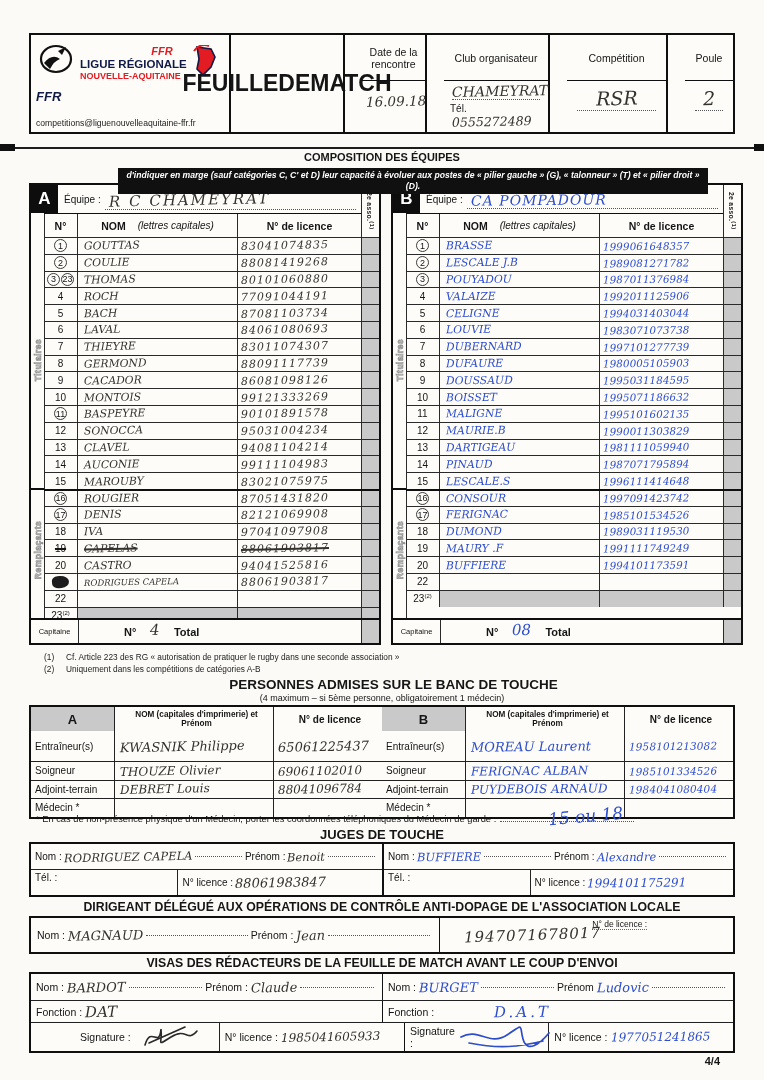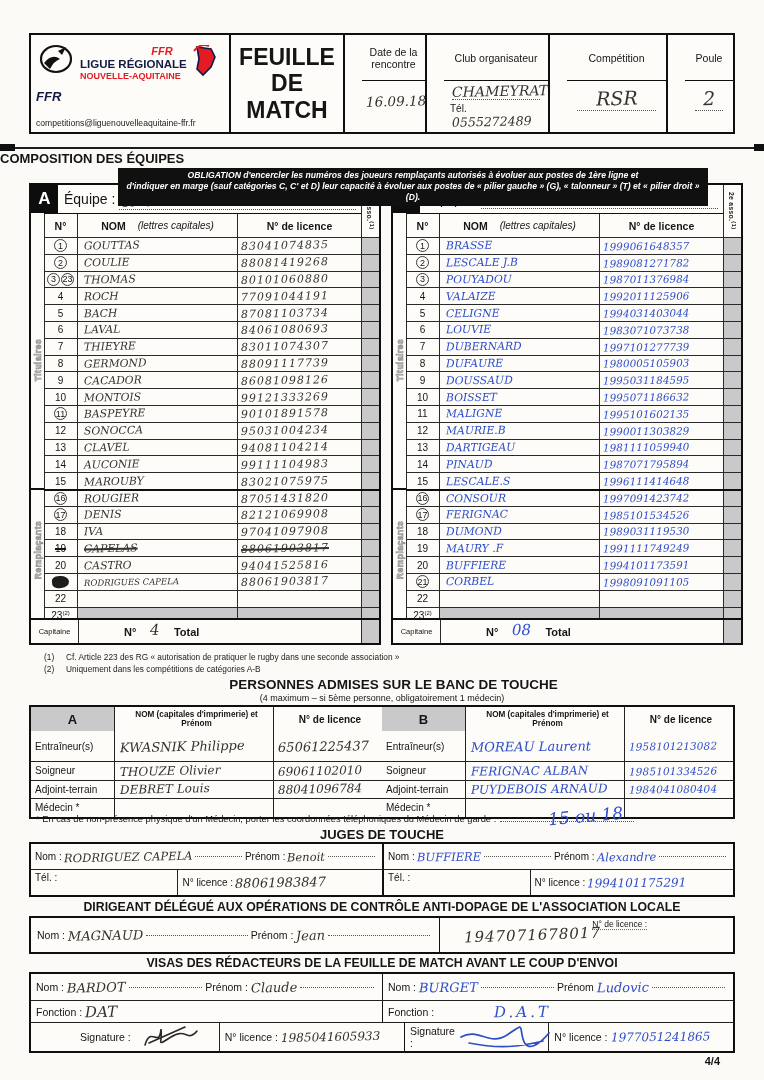--- a/index.html
+++ b/index.html
@@ -25,56 +25,56 @@
          border:2.5px solid #0f0f0f; display:flex; background:#fdfcf9; box-sizing:border-box; }
   .logo-cell { width:200px; border-right:2px solid #0f0f0f; position:relative; padding:4px 5px; box-sizing:border-box; }
   .logo-row { display:flex; align-items:flex-start; gap:4px; }
   .logo-bird { margin-top:4px; }
   .logo-ffr { font-size:13px; font-weight:bold; font-style:italic; color:#101a45; margin-top:2px; }
   .logo-texts { margin-top:6px; line-height:1.15; }
   .t-ffr { color:#e31b23; font-weight:bold; font-style:italic; font-size:11px; text-align:right; margin-right:14px;}
   .t-ligue { color:#101a45; font-weight:bold; font-size:11.5px; }
   .t-na { color:#e31b23; font-weight:bold; font-size:9px; }
   .logo-email { position:absolute; bottom:4px; left:5px; font-size:8.6px; color:#222; }
-  .title-cell { width:112px; border-right:2px solid #0f0f0f; display:flex; flex-direction:column;
+  .title-cell { width:112px; border-right:2px solid #0f0f0f; display:flex; flex-direction:row;
                 align-items:center; justify-content:center; font-weight:bold; font-size:23px; line-height:1.15; text-align:center; }
   .hcol { display:flex; flex-direction:column; border-right:2px solid #0f0f0f; box-sizing:border-box;padding-left:17px; }
   .hcol:last-child { border-right:none; }
   .hcol .lbl { height:46px; display:flex; align-items:center; justify-content:center;
                border-bottom:1.5px solid #0f0f0f; font-size:10.5px; text-align:center; padding:0 3px; box-sizing:border-box;}
   .hcol .val { flex:1; position:relative; }
   .c-date { width:82px; } .c-club { flex:1; } .c-comp { width:118px; } .c-poule { width:65px; }
   .date-hw { position:absolute; top:12px; left:4px; font-size:13.5px; }
   .club-hw { position:absolute; top:2px; left:8px; right:8px; font-size:14px; border-bottom:1.5px dotted #555; }
   .club-tel { position:absolute; bottom:3px; left:6px; font-size:10px; }
   .club-tel .hw { font-size:12.5px; margin-left:2px; }
   .center-hw { position:absolute; top:6px; left:10px; right:10px; text-align:center;
                border-bottom:1.5px dotted #555; font-size:19px; }
 
   
-  .comp-title { position:absolute; top:151px; left:0; right:0; text-align:left;
-                font-weight:bold; font-size:13px; }
+  .comp-title { position:absolute; top:151px; left:0; right:0; text-align:center;
+                font-weight:bold; font-size:11px; }
   .banner { position:absolute; top:168px; left:118px; right:56px; background:#101010; color:#fff;
             font-size:8.6px; font-style:italic; font-weight:bold; text-align:center;
             padding:2px 5px; line-height:1.3; z-index:5; }
 
   .ttable { position:absolute; top:183px; width:352px; border:2.5px solid #0f0f0f;
             background:#fdfcf9; box-sizing:border-box; height:462px; }
   .ttable.ta { left:29px; } .ttable.tb { left:391px; }
   .strip { position:absolute; left:0; top:0; bottom:23px; width:13px; border-right:1px solid #2a2a2a; }
   .strip .split { position:absolute; left:0; right:0; top:303px; border-bottom:2px solid #0f0f0f; }
   .vlab { position:absolute; text-align:center; transform:rotate(-90deg); font-size:8.5px; font-weight:bold;
           color:#d8d8d8; -webkit-text-stroke:0.7px #8f8f8f; letter-spacing:0.5px; }
   .vlab.titu { width:70px; left:-28px; top:170px; }
   .vlab.remp { width:84px; left:-35px; top:360px; }
   .tcontent { margin-left:13px; position:relative; }
   .hrow { height:28px; display:flex; align-items:center; position:relative; padding-right:17px; box-sizing:border-box;}
   .abox { position:absolute; left:-13px; top:0; width:27px; height:28px; background:#0d0d0d; color:#fff;
           font-weight:bold; font-size:17px; display:flex; align-items:center; justify-content:center; z-index:2;}
-  .eq-label { margin-left:20px; font-size:14px; }
+  .eq-label { margin-left:20px; font-size:10px; }
   .eq-name { flex:1; margin:4px 6px 2px 4px; border-bottom:1.5px dotted #555; font-size:15px; padding-left:4px;
              overflow:hidden; }
   .assohead { position:absolute; right:0; top:0; width:17px; height:52px; border-left:1px solid #2a2a2a;
               display:flex; align-items:center; justify-content:center; z-index:3; background:#fdfcf9;}
   .assohead .vtext { writing-mode:vertical-rl; font-size:6.8px; font-weight:bold; letter-spacing:0.3px;}
   .chrow { height:24px; display:flex; border-top:1.5px solid #0f0f0f; padding-right:17px; box-sizing:border-box;
            font-weight:bold; align-items:stretch; }
   .chrow .ncell, .chrow .namecell, .chrow .liccell { justify-content:center; padding-left:0; font-size:10.5px; }
   .nom-note { font-weight:normal; font-style:italic; font-size:10px; margin-left:12px; }
   .prow { display:flex; align-items:stretch; height:16.8px; border-top:1px solid #2a2a2a; box-sizing:border-box;}
@@ -243,21 +243,20 @@
     <div class="hcol c-poule">
       <div class="lbl">Poule</div>
       <div class="val">
         <span class="center-hw"><span class="hw" style="font-size:19px">2</span></span>
       </div>
     </div>
   </div>
 
   <div class="comp-title">COMPOSITION DES ÉQUIPES</div>
   <div class="banner">
-    <div>OBLIGATION d'encercler les numéros des joueurs remplaçants autorisés à évoluer aux postes de 1ère ligne et</div>
     <div>d'indiquer en marge (sauf catégories C, C' et D) leur capacité à évoluer aux postes de « pilier gauche » (G), « talonneur » (T) et « pilier droit » (D).</div>
   </div>
 
   <div class="ttable ta">
     <div class="strip">
       <div class="split"></div>
       <div class="vlab titu">Titulaires</div>
       <div class="vlab remp">Remplaçants</div>
     </div>
     <div class="tcontent">
@@ -814,32 +813,20 @@
           </div>
           <div class="prow">
             <div class="ncell">
               <span class="pnum">20</span>
             </div>
             <div class="namecell">
               <span class="hw inkb">BUFFIERE</span>
             </div>
             <div class="liccell">
               <span class="hw inkb">1994101173591</span>
-            </div>
-            <div class="assoc"></div>
-          </div>
-          <div class="prow">
-            <div class="ncell">
-              <span class="circ">21</span>
-            </div>
-            <div class="namecell">
-              <span class="hw inkb">CORBEL</span>
-            </div>
-            <div class="liccell">
-              <span class="hw inkb">1998091091105</span>
             </div>
             <div class="assoc"></div>
           </div>
           <div class="prow">
             <div class="ncell">
               <span class="pnum">22</span>
             </div>
             <div class="namecell"></div>
             <div class="liccell"></div>
             <div class="assoc"></div>

